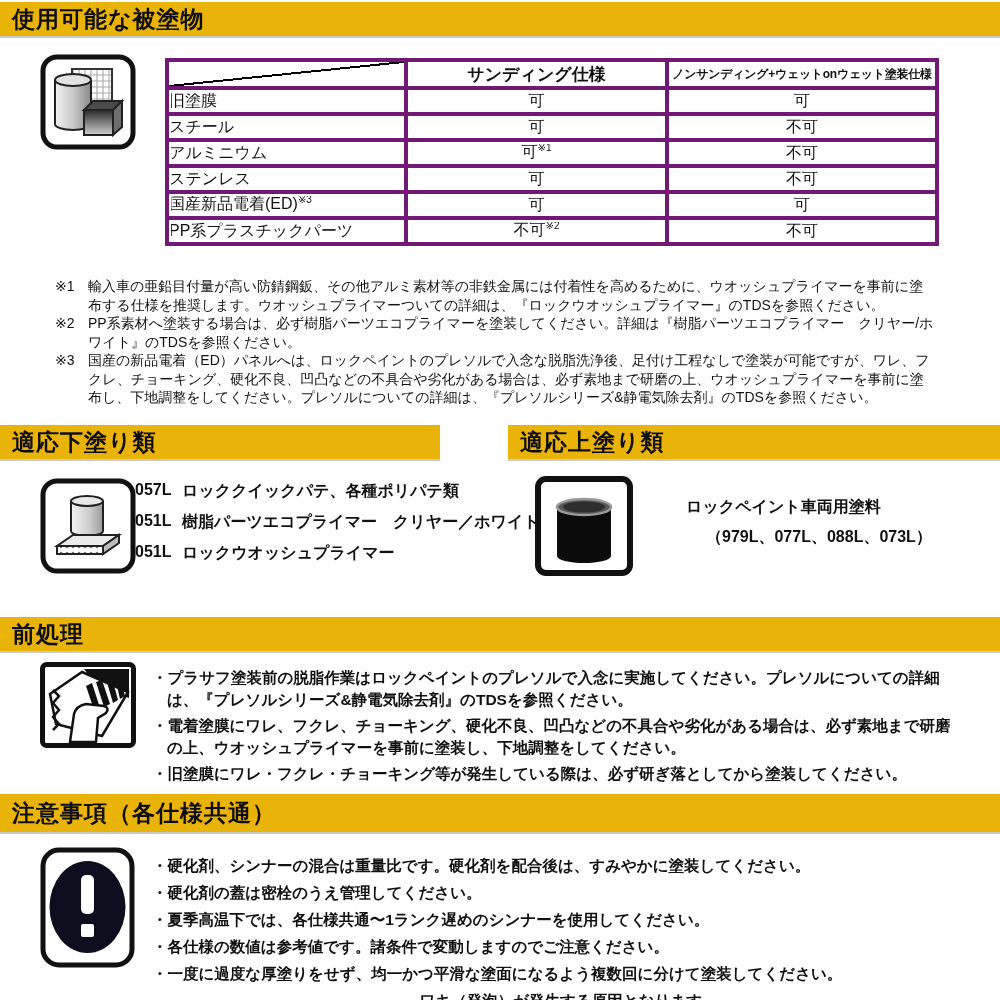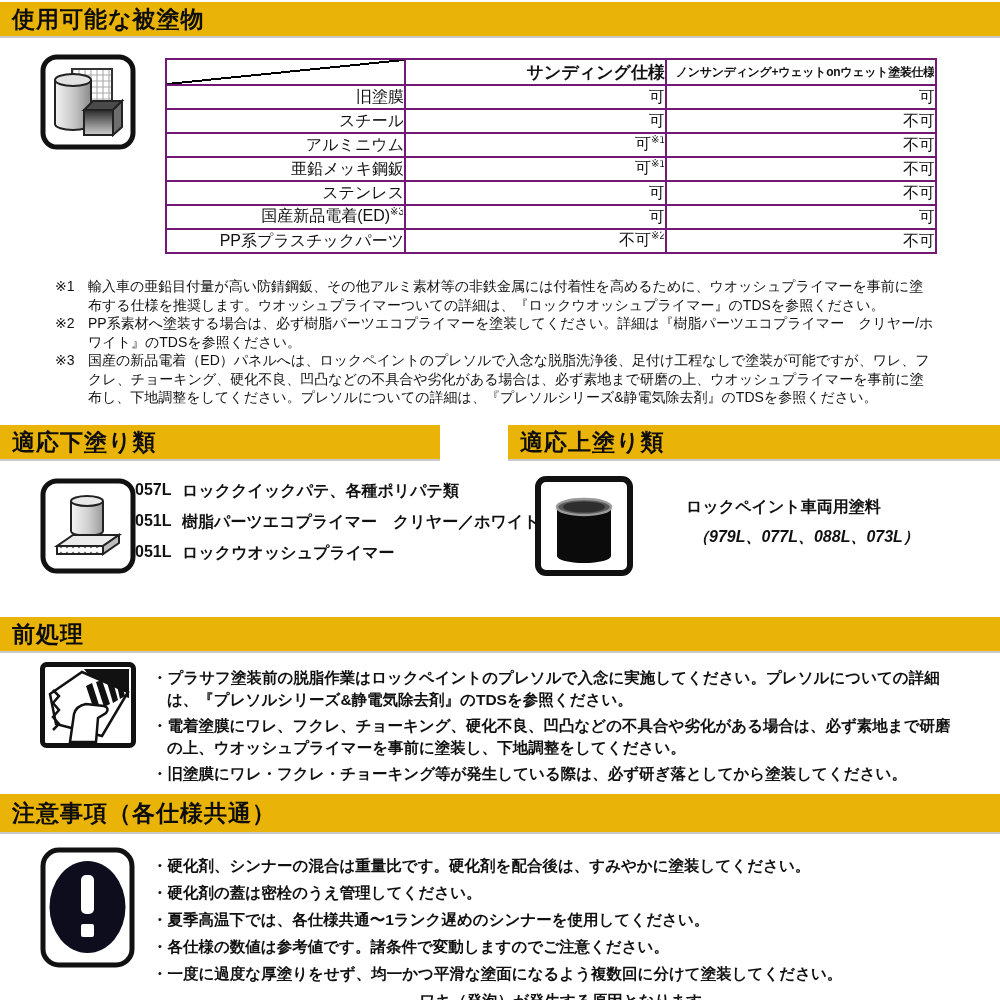--- a/index.html
+++ b/index.html
@@ -10,21 +10,21 @@
   }
   .bar{
     position:absolute;background:#eab308;height:36px;
     border-bottom:2px solid #c9c9c9;
     font-size:23px;font-weight:700;color:#0d0d0d;
     display:flex;align-items:center;padding-left:12px;box-sizing:border-box;
     letter-spacing:1px;
   }
   
   #substrate-table{position:absolute;left:165px;top:58px;border-collapse:collapse;table-layout:fixed;width:770px;}
-  #substrate-table th,#substrate-table td{border:2px solid #701a75;padding:0;overflow:hidden;white-space:nowrap;text-align:right;}
+  #substrate-table th,#substrate-table td{border:4px solid #701a75;padding:0;overflow:hidden;white-space:nowrap;}
   #substrate-table th{height:24px;}
   #substrate-table td{height:22px;border-radius:7px;}
   th.diag{
     background-image:linear-gradient(to bottom right,transparent calc(50% - 1px),#000 calc(50% - 1px),#000 calc(50% + 1px),transparent calc(50% + 1px));
   }
   th.h1{font-size:17px;font-weight:700;text-align:center;}
   th.h2{font-size:12px;font-weight:700;text-align:center;letter-spacing:-0.3px;border-radius:10px;}
   td.lbl{font-size:16px;font-weight:500;text-align:left;padding-left:6px;}
   td.val{font-size:16px;font-weight:500;text-align:center;}
   sup{font-size:10px;}
@@ -32,21 +32,21 @@
   #footnotes{position:absolute;left:55px;top:277px;width:882px;}
   .fn{display:flex;font-size:14px;line-height:18.5px;font-weight:500;}
   .fn .m{width:33px;flex:none;}
   .fn .t{flex:1;}
   
   #undercoat-items{position:absolute;left:135px;top:481px;}
   .uc-item{display:flex;font-size:16px;margin-bottom:10px;}
   .uc-code{width:47px;font-weight:700;}
   .uc-name{font-weight:600;}
   #topcoat-text{position:absolute;left:686px;top:497px;font-size:16px;font-weight:600;}
-  #topcoat-text .l2{margin-top:9px;margin-left:7px;font-style:italic;}
+  #topcoat-text .l2{margin-top:9px;margin-left:20px;}
   
   .bullets{position:absolute;font-weight:600;}
   .bullets p{margin:4px;padding-left:15px;text-indent:-15px;}
   #pretreat-bullets{left:148px;top:663px;width:812px;font-size:15.5px;line-height:22px;}
   #caution-bullets{left:148px;top:850px;width:832px;font-size:15.5px;line-height:23px;}
   #caution-bullets p.note{padding-left:9px;text-indent:0;text-align:center;}
   .icon{position:absolute;}
 </style>
 </head>
 <body>
@@ -104,25 +104,20 @@
       <td class="lbl"><span>スチール</span></td>
       <td class="val"><span>可</span></td>
       <td class="val"><span>不可</span></td>
     </tr>
     <tr>
       <td class="lbl"><span>アルミニウム</span></td>
       <td class="val"><span>可</span><sup>※1</sup></td>
       <td class="val"><span>不可</span></td>
     </tr>
     <tr>
-      <td class="lbl"><span>亜鉛メッキ鋼鈑</span></td>
-      <td class="val"><span>可</span><sup>※1</sup></td>
-      <td class="val"><span>不可</span></td>
-    </tr>
-    <tr>
       <td class="lbl"><span>ステンレス</span></td>
       <td class="val"><span>可</span></td>
       <td class="val"><span>不可</span></td>
     </tr>
     <tr>
       <td class="lbl"><span>国産新品電着(ED)</span><sup>※3</sup></td>
       <td class="val"><span>可</span></td>
       <td class="val"><span>可</span></td>
     </tr>
     <tr>

